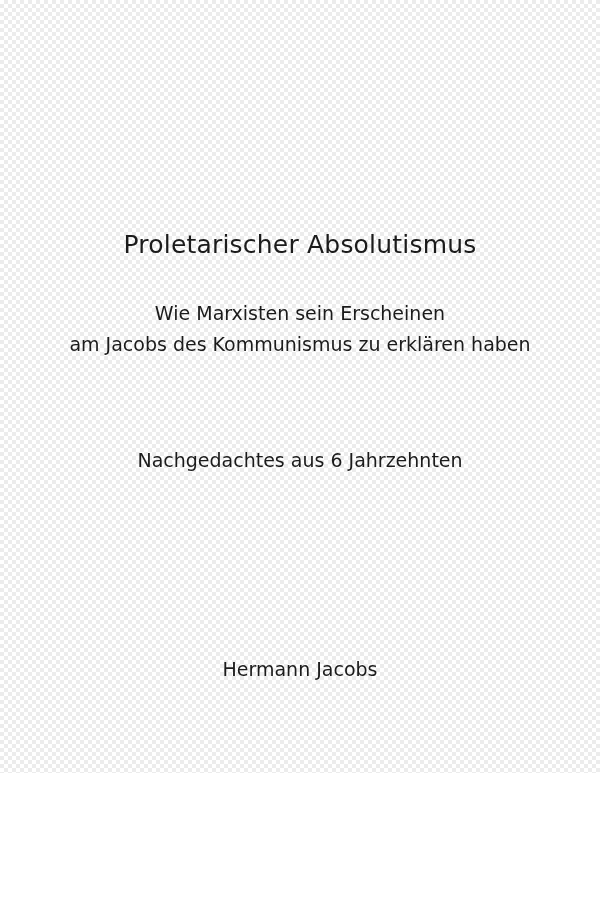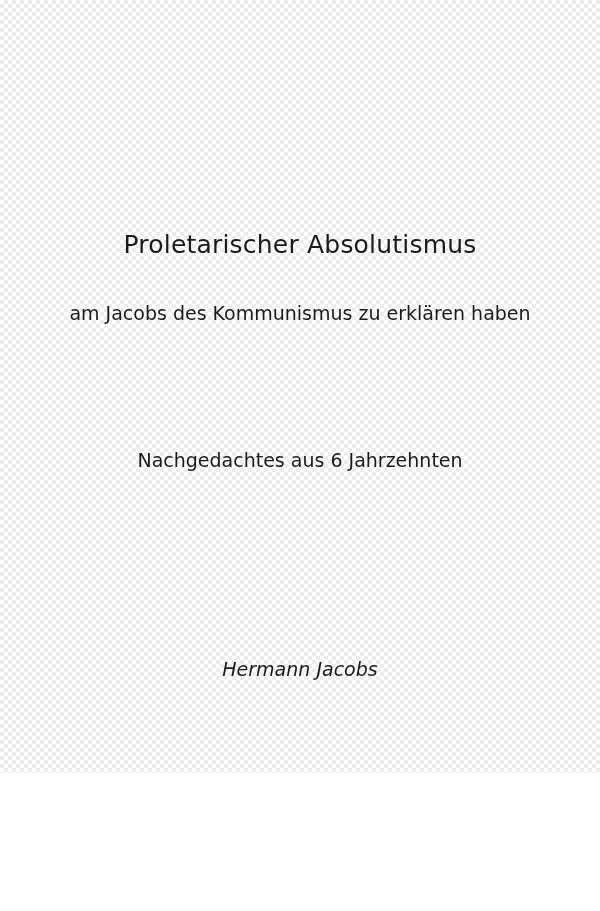--- a/index.html
+++ b/index.html
@@ -73,32 +73,32 @@
   }
 
   .author {
     position: absolute;
     left: 0;
     right: 0;
     top: 654px;
     font-size: 19px;
     font-weight: 400;
     line-height: 30px;
-    font-style: italic;
   }
 </style>
 </head>
 <body>
 
 <div class="page">
   <div class="content">
 
     <div class="title">Proletarischer Absolutismus</div>
 
     <div class="subtitle">
+      <span class="line">Wie Marxisten sein Erscheinen</span>
       <span class="line">am Jacobs des Kommunismus zu erklären haben</span>
     </div>
 
     <div class="tagline">Nachgedachtes aus 6 Jahrzehnten</div>
 
     <div class="author">Hermann Jacobs</div>
 
   </div>
 </div>
 

